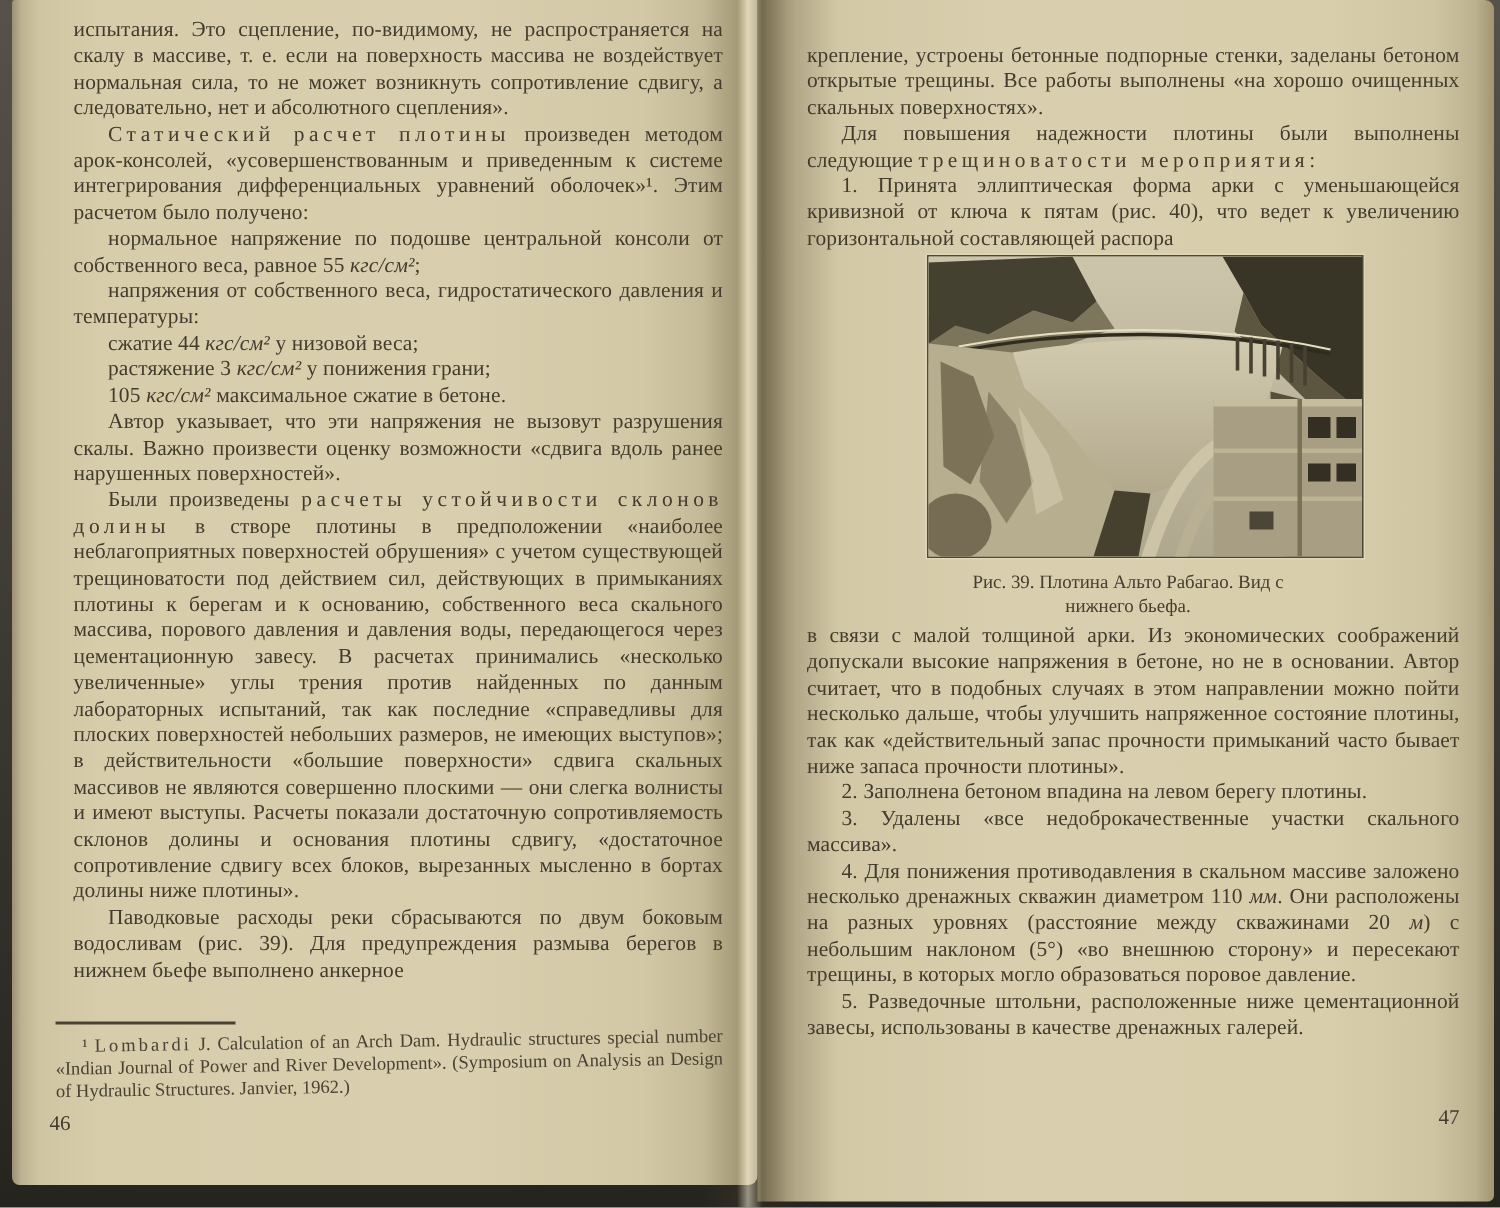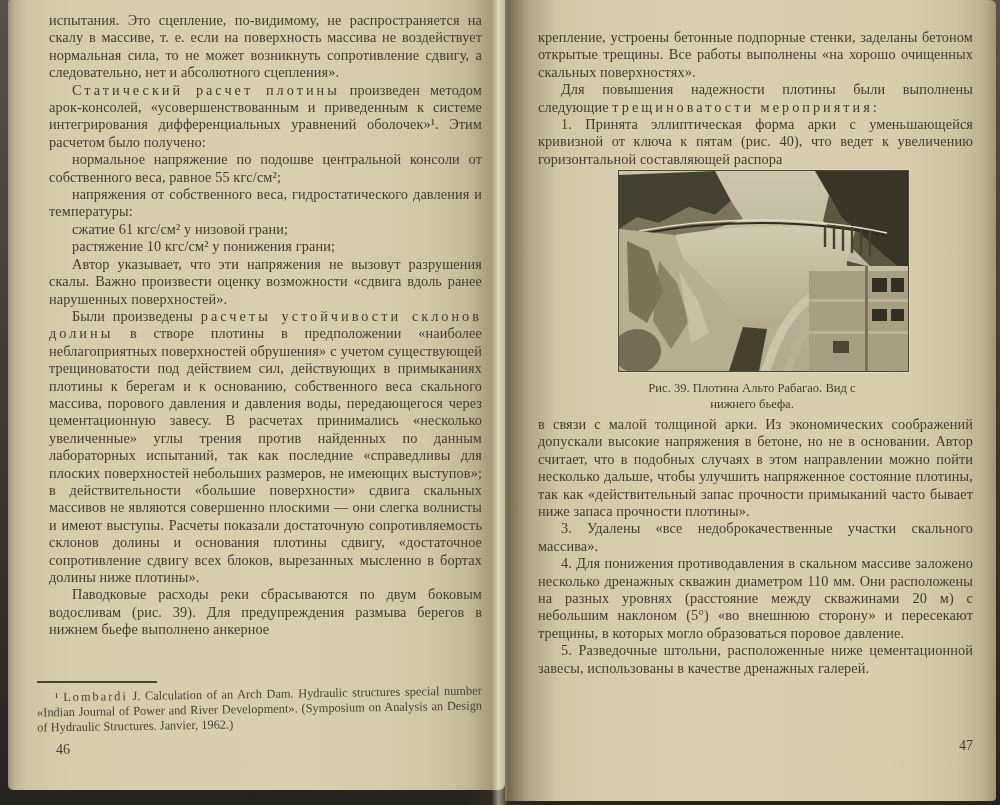--- a/index.html
+++ b/index.html
@@ -34,46 +34,47 @@
   }
   .text-col{position:absolute;font-size:14.3px;line-height:17.4px;text-align:justify;
     letter-spacing:0.1px;color:#433b2d;}
   .left-col{left:41px;top:12px;width:433px;}
   .right-col-top{left:33px;top:29px;width:435px;}
   .right-col-bottom{left:33px;top:416px;width:435px;}
   p.para{margin:0;text-indent:0;}
   p.ind{text-indent:23px;}
   .sp{letter-spacing:3px;font-family:Liberation Serif, serif;}
   .spn{letter-spacing:2px;}
-  .it{}
+  .it{font-style:italic;}
   .footnote-rule{position:absolute;left:29px;top:681px;width:120px;height:1.5px;background:#4a4233;}
   .footnote{position:absolute;left:29px;top:687px;width:445px;font-size:12.4px;line-height:14.8px;
     text-align:justify;color:#4a4234;transform:rotate(-0.9deg);}
   .footnote p.para{text-indent:18px;}
   .pagenum{position:absolute;font-size:14px;color:#433b2d;}
-  .pagenum-left{left:48px;top:742px;}
+  .pagenum-left{left:25px;top:742px;}
   .pagenum-right{left:33px;top:738px;width:435px;text-align:right;}
   figure.fig{position:absolute;left:113px;top:170px;width:268px;margin:0;}
   .photo-frame{display:block;border:1.5px solid #4e4837;box-shadow:0 0 0 1px rgba(233,225,198,.5);}
   figcaption{margin:8px auto 0;max-width:252px;text-align:center;font-size:12.6px;
     line-height:16px;color:#453d2f;}
 </style>
 </head>
 <body>
 
 <div class="spread">
 
   <div class="page page-left">
     <div class="text-col left-col">
         <p class="para"><span>испытания. Это сцепление, по-видимому, не распространяется на скалу в массиве, т. е. если на поверхность массива не воздействует нормальная сила, то не может возникнуть сопротивление сдвигу, а следовательно, нет и абсолютного сцепления».</span></p>
         <p class="para ind"><span class="sp">Статический расчет плотины</span><span> произведен методом арок-консолей, «усовершенствованным и приведенным к системе интегрирования дифференциальных уравнений оболочек»¹. Этим расчетом было получено:</span></p>
         <p class="para ind"><span>нормальное напряжение по подошве центральной консоли от собственного веса, равное 55 </span><span class="it">кгс/см²</span><span>;</span></p>
         <p class="para ind"><span>напряжения от собственного веса, гидростатического давления и температуры:</span></p>
-        <p class="para ind"><span>сжатие 61 </span><span class="it">кгс/см²</span><span> у низовой грани;</span></p>
-        <p class="para ind"><span>растяжение 10 </span><span class="it">кгс/см²</span><span> у понижения грани;</span></p>
+        <p class="para ind"><span>сжатие 44 </span><span class="it">кгс/см²</span><span> у низовой веса;</span></p>
+        <p class="para ind"><span>растяжение 3 </span><span class="it">кгс/см²</span><span> у понижения грани;</span></p>
+        <p class="para ind"><span>105 </span><span class="it">кгс/см²</span><span> максимальное сжатие в бетоне.</span></p>
         <p class="para ind"><span>Автор указывает, что эти напряжения не вызовут разрушения скалы. Важно произвести оценку возможности «сдвига вдоль ранее нарушенных поверхностей».</span></p>
         <p class="para ind"><span>Были произведены </span><span class="sp">расчеты устойчивости склонов долины</span><span> в створе плотины в предположении «наиболее неблагоприятных поверхностей обрушения» с учетом существующей трещиноватости под действием сил, действующих в примыканиях плотины к берегам и к основанию, собственного веса скального массива, порового давления и давления воды, передающегося через цементационную завесу. В расчетах принимались «несколько увеличенные» углы трения против найденных по данным лабораторных испытаний, так как последние «справедливы для плоских поверхностей небольших размеров, не имеющих выступов»; в действительности «большие поверхности» сдвига скальных массивов не являются совершенно плоскими — они слегка волнисты и имеют выступы. Расчеты показали достаточную сопротивляемость склонов долины и основания плотины сдвигу, «достаточное сопротивление сдвигу всех блоков, вырезанных мысленно в бортах долины ниже плотины».</span></p>
         <p class="para ind"><span>Паводковые расходы реки сбрасываются по двум боковым водосливам (рис. 39). Для предупреждения размыва берегов в нижнем бьефе выполнено анкерное</span></p>
       </div>
     <div class="footnote-rule"></div>
     <div class="footnote">
         <p class="para ind"><span>¹ </span><span class="spn">Lombardi</span><span> J. Calculation of an Arch Dam. Hydraulic structures special number «Indian Journal of Power and River Development». (Symposium on Analysis an Design of Hydraulic Structures. Janvier, 1962.)</span></p>
       </div>
     <div class="pagenum pagenum-left">46</div>
   </div>
@@ -133,20 +134,21 @@
           <rect x="253" y="138" width="15" height="12"></rect>
             <rect x="272" y="138" width="13" height="12"></rect>
           <rect x="214" y="170" width="16" height="12" opacity="0.8"></rect>
         </g>
       </svg>
       <figcaption>Рис. 39. Плотина Альто Рабагао. Вид с нижнего бьефа.</figcaption>
     </figure>
 
     <div class="text-col right-col-bottom">
         <p class="para"><span>в связи с малой толщиной арки. Из экономических соображений допускали высокие напряжения в бетоне, но не в основании. Автор считает, что в подобных случаях в этом направлении можно пойти несколько дальше, чтобы улучшить напряженное состояние плотины, так как «действительный запас прочности примыканий часто бывает ниже запаса прочности плотины».</span></p>
+        <p class="para ind"><span>2. Заполнена бетоном впадина на левом берегу плотины.</span></p>
         <p class="para ind"><span>3. Удалены «все недоброкачественные участки скального массива».</span></p>
         <p class="para ind"><span>4. Для понижения противодавления в скальном массиве заложено несколько дренажных скважин диаметром 110 </span><span class="it">мм</span><span>. Они расположены на разных уровнях (расстояние между скважинами 20 </span><span class="it">м</span><span>) с небольшим наклоном (5°) «во внешнюю сторону» и пересекают трещины, в которых могло образоваться поровое давление.</span></p>
         <p class="para ind"><span>5. Разведочные штольни, расположенные ниже цементационной завесы, использованы в качестве дренажных галерей.</span></p>
       </div>
     <div class="pagenum pagenum-right">47</div>
   </div>
 
   <div class="gutter-shadow"></div>
 </div>
 

